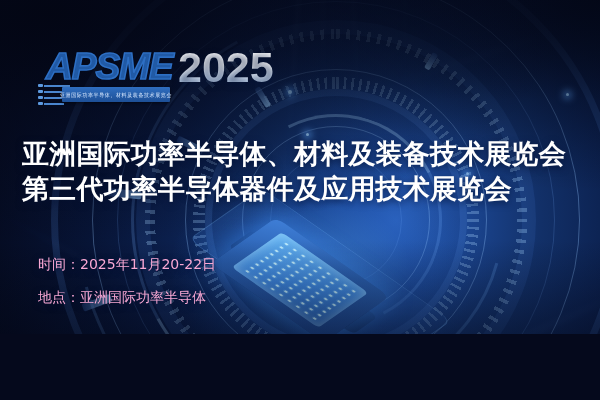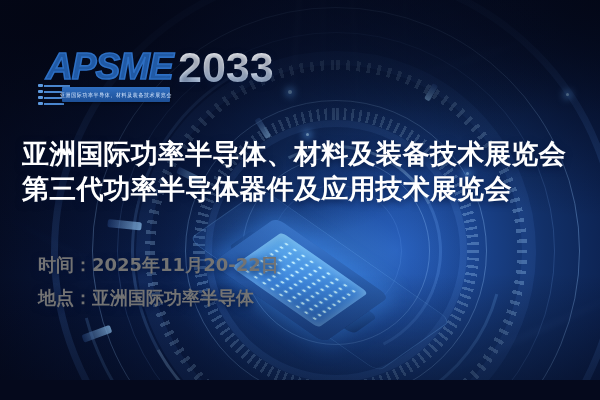--- a/index.html
+++ b/index.html
@@ -1,17 +1,17 @@
 <!DOCTYPE html>
 <html><head>
 <meta charset="utf-8">
 <style>
   html,body{margin:0;padding:0;background:#05091c;}
   #poster{
-    position:relative;width:600px;height:380px;overflow:hidden;
+    position:relative;width:600px;height:334px;overflow:hidden;
     font-family:"Liberation Sans","DejaVu Sans",sans-serif;
     background:#061030;
   }
   
   .bg-base{
     position:absolute;inset:0;
     background:
       radial-gradient(circle at 66% 66%, #2a5fb8 0%, #1b4590 16%, #123068 32%, #0b1f4c 50%, #071436 68%, #050c23 88%, #04091b 100%);
   }
   .bg-vignette{
@@ -155,21 +155,21 @@
   .headlines{position:absolute;left:22px;top:136px;width:560px;}
   .headline{
     font-size:27px;font-weight:700;color:#ffffff;
     line-height:35px;letter-spacing:0.2px;white-space:nowrap;
     text-shadow:0 2px 7px rgba(0,15,50,0.75);
     font-family:"DejaVu Sans","Liberation Sans",sans-serif;
   }
   
   .info{position:absolute;left:38px;top:248px;}
   .info-line{
-    font-size:18px;font-weight:700;color:#737373;
+    font-size:14px;font-weight:400;color:#f9a8d4;
     line-height:33px;white-space:nowrap;
     text-shadow:0 2px 7px rgba(0,15,50,0.85);
     font-family:"DejaVu Sans","Liberation Sans",sans-serif;
   }
 </style>
 </head>
 <body>
 
 <div id="poster">
 
@@ -234,21 +234,21 @@
           <i style="top:9px;width:24px;"></i>
         <b style="top:14px;"></b>
           <i style="top:15px;width:22px;"></i>
         <b style="top:20px;"></b>
           <i style="top:21px;width:20px;"></i>
       </div>
       <div class="logo-bar">
         <span>亚洲国际功率半导体、材料及装备技术展览会</span>
       </div>
     </div>
-    <div class="logo-year">2033</div>
+    <div class="logo-year">2025</div>
   </div>
 
   <div class="headlines">
     <div class="headline">亚洲国际功率半导体、材料及装备技术展览会</div>
     <div class="headline">第三代功率半导体器件及应用技术展览会</div>
   </div>
 
   <div class="info">
     <div class="info-line">时间：2025年11月20-22日</div>
     <div class="info-line">地点：亚洲国际功率半导体</div>

